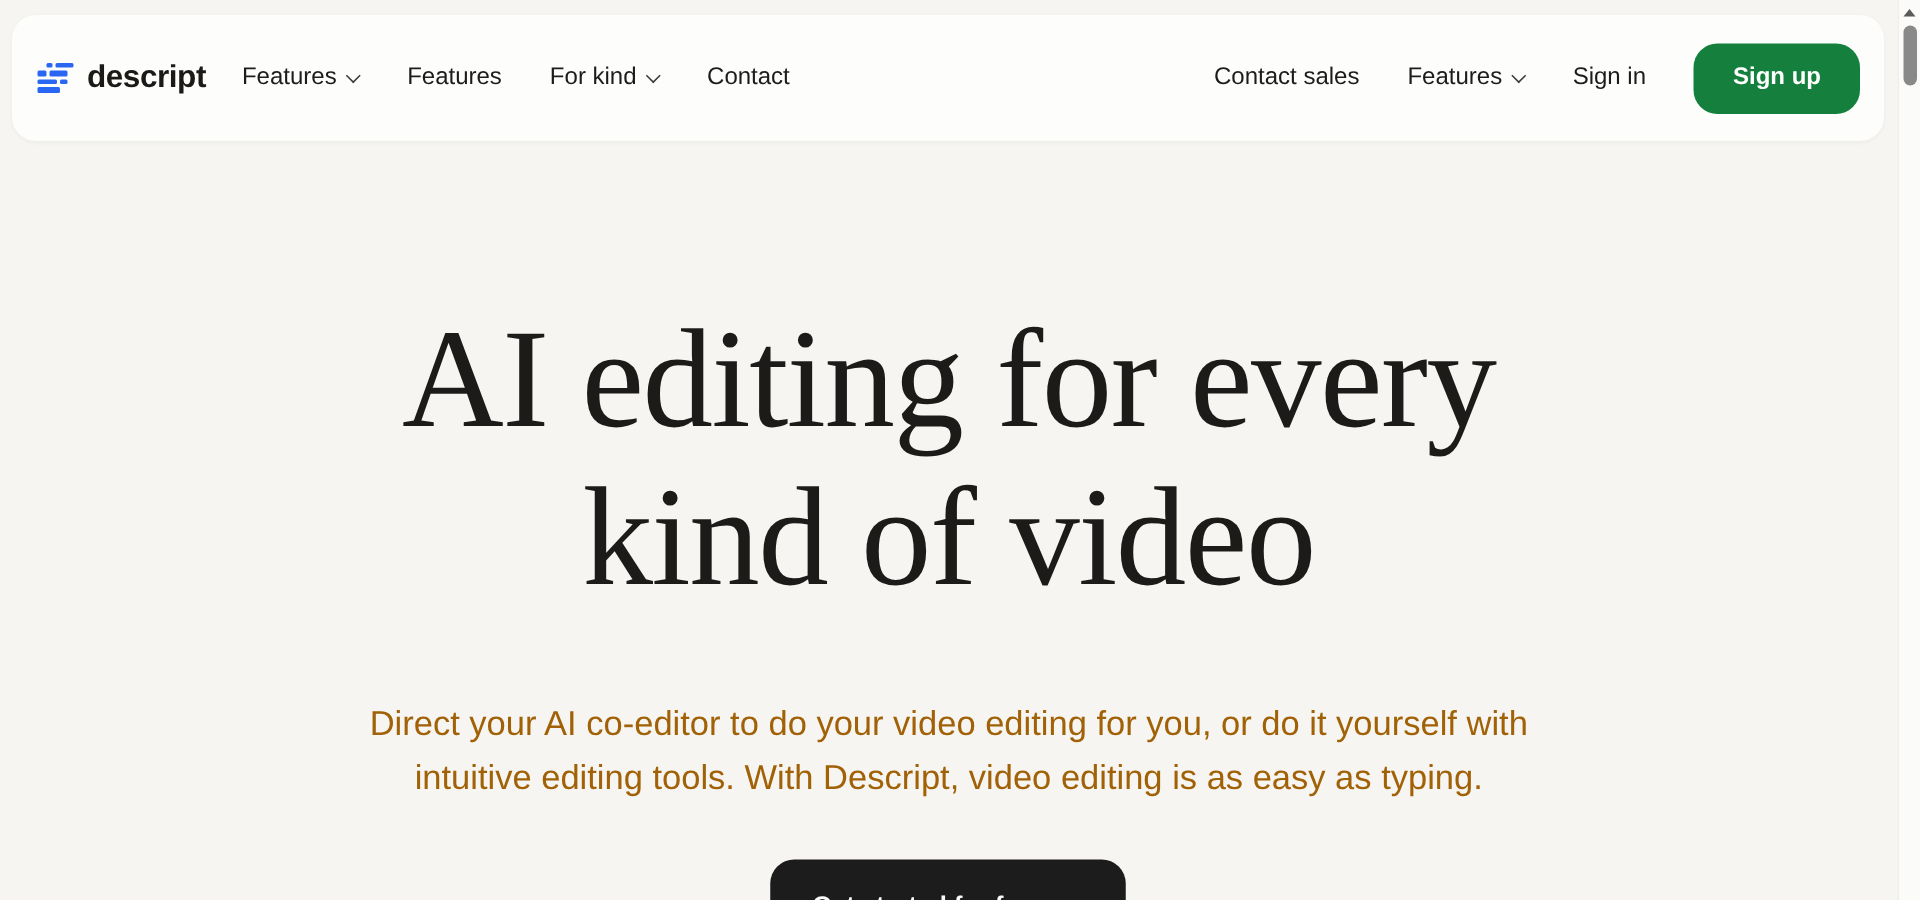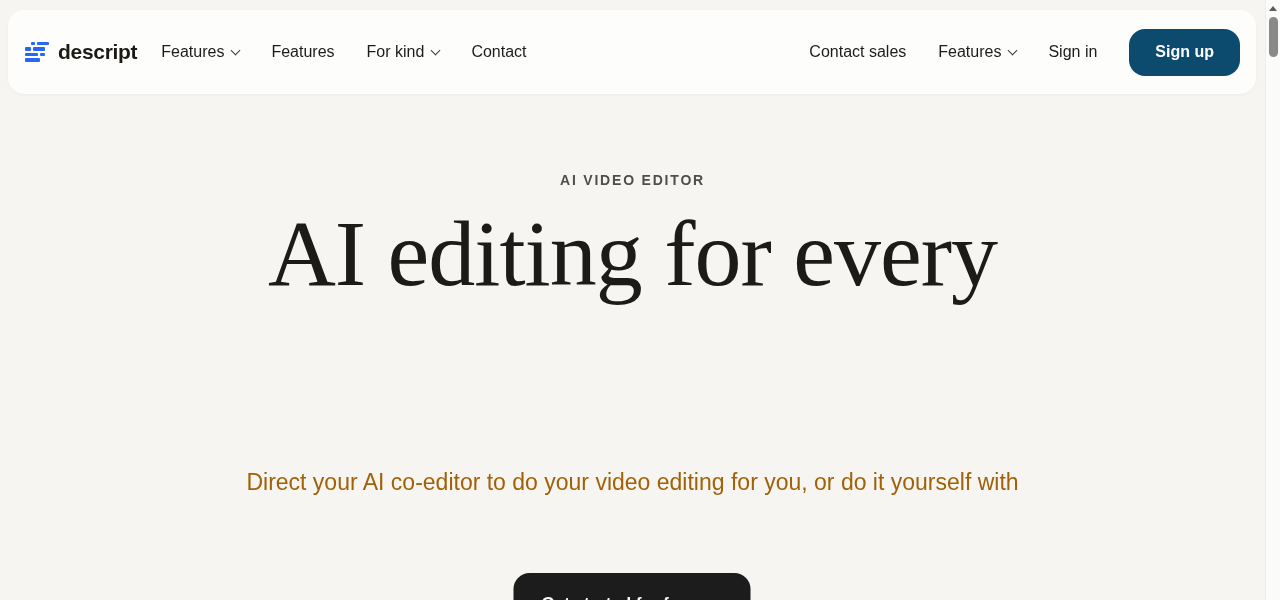--- a/index.html
+++ b/index.html
@@ -57,21 +57,21 @@
   .chev {
     width: 7px; height: 7px;
     border-right: 1.5px solid #3a3a3a;
     border-bottom: 1.5px solid #3a3a3a;
     transform: rotate(45deg);
     margin-left: 8px; margin-top: -4px;
     display: inline-block;
   }
   .nav-right { display: flex; align-items: center; gap: 32px; }
   .signup-btn {
-    background: #0c4a6e; color: #ffffff;
+    background: #15803d; color: #ffffff;
     border: none; cursor: pointer;
     font-family: "Liberation Sans", sans-serif;
     font-size: 16px; font-weight: 700;
     padding: 0 26px; height: 47px;
     border-radius: 16px;
     display: flex; align-items: center;
   }
 
   
   .hero {
@@ -107,23 +107,22 @@
     width: 237px; height: 62px;
     border-radius: 16px;
     display: flex; align-items: center; justify-content: center; gap: 10px;
   }
   .cta-arrow { font-size: 18px; font-weight: 400; }
 </style>
 </head>
 <body>
 
 <div class="hero">
-  <div class="eyebrow">AI VIDEO EDITOR</div>
-  <h1 class="headline"><span>AI editing for every</span><br></h1>
-  <p class="subtitle"><span>Direct your AI co-editor to do your video editing for you, or do it yourself with</span><br></p>
+  <h1 class="headline"><span>AI editing for every</span><br><span>kind of video</span></h1>
+  <p class="subtitle"><span>Direct your AI co-editor to do your video editing for you, or do it yourself with</span><br><span>intuitive editing tools. With Descript, video editing is as easy as typing.</span></p>
   <button class="cta-btn">
     <span>Get started for free</span>
     <span class="cta-arrow">→</span>
   </button>
 </div>
 
 <header class="nav-card">
   <div class="nav-left">
     <div class="logo">
       <div class="logo-icon">

